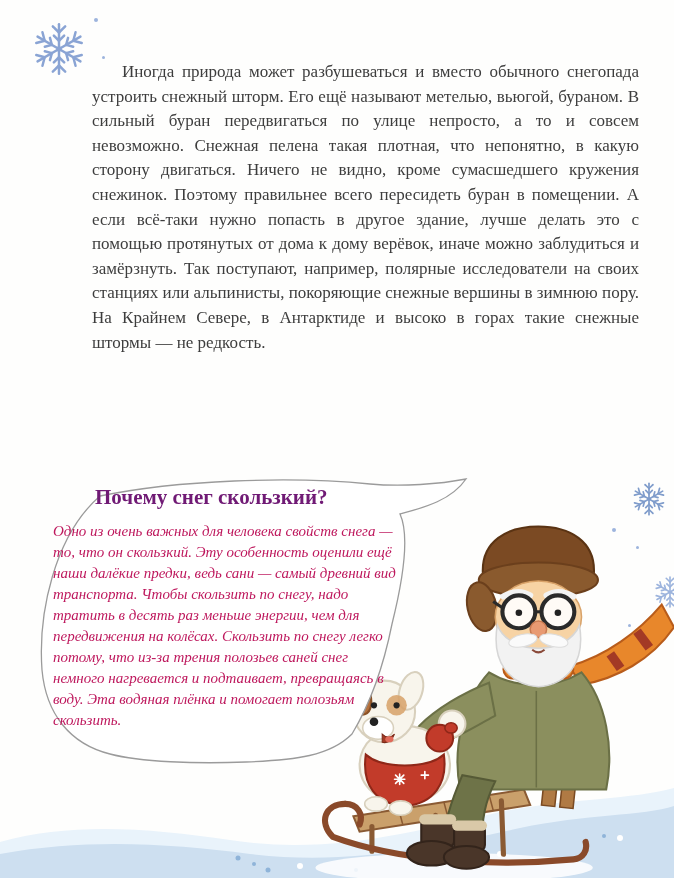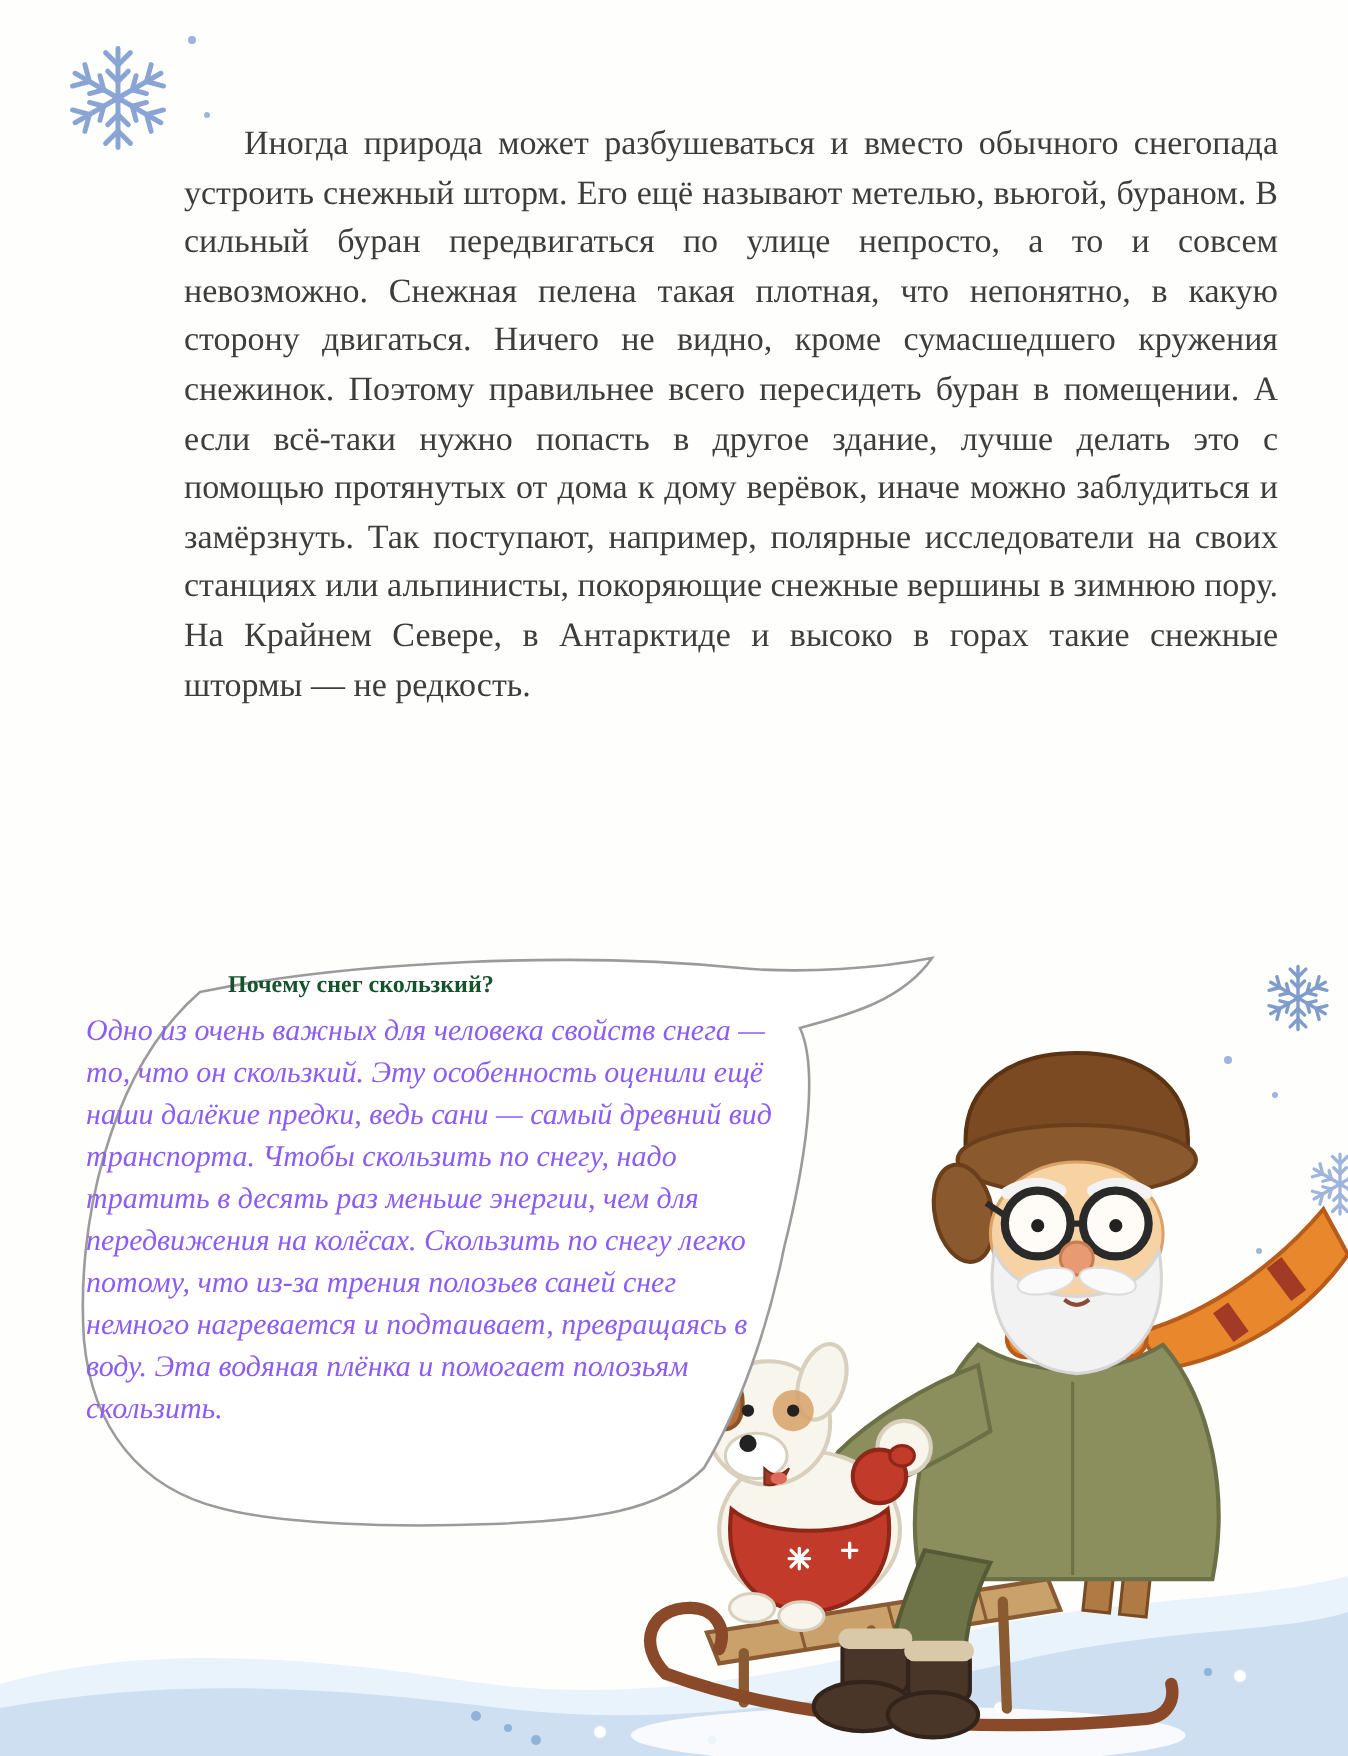--- a/index.html
+++ b/index.html
@@ -16,22 +16,22 @@
   .body-text p.indent{text-indent:30px;}
 
   
   .flake{position:absolute;}
   .dot{position:absolute;border-radius:50%;background:#9db4dd;}
 
   
   .bubble{position:absolute;left:28px;top:472px;width:444px;height:300px;}
   .bubble-svg{position:absolute;left:0;top:0;width:100%;height:100%;}
   .bubble-content{position:absolute;left:14px;top:13px;width:352px;}
-  .bubble-title{margin:0 0 6px 72px;font-size:12px;font-weight:bold;color:#14532d;}
-  .bubble-text{margin:1px;width:346px;font-size:15px;font-style:italic;line-height:21px;color:#8b5cf6;}
+  .bubble-title{margin:0 0 6px 53px;font-size:21px;font-weight:bold;color:#701a75;}
+  .bubble-text{margin:11px;width:346px;font-size:15px;font-style:italic;line-height:21px;color:#be185d;}
 
   
   .snow{position:absolute;left:0;bottom:0;width:674px;height:120px;}
 
   
   .illustration{position:absolute;left:300px;top:510px;width:374px;height:368px;}
 </style>
 </head>
 <body>
 

